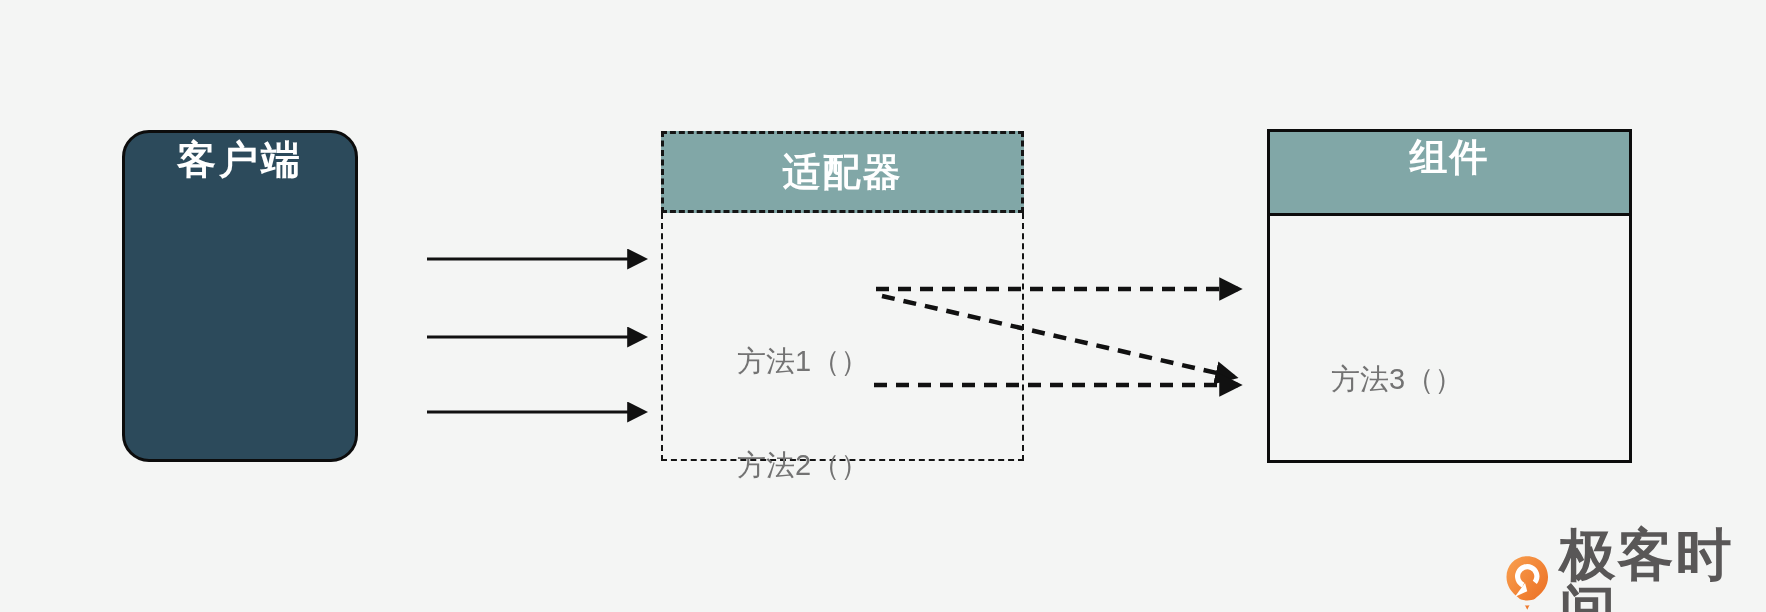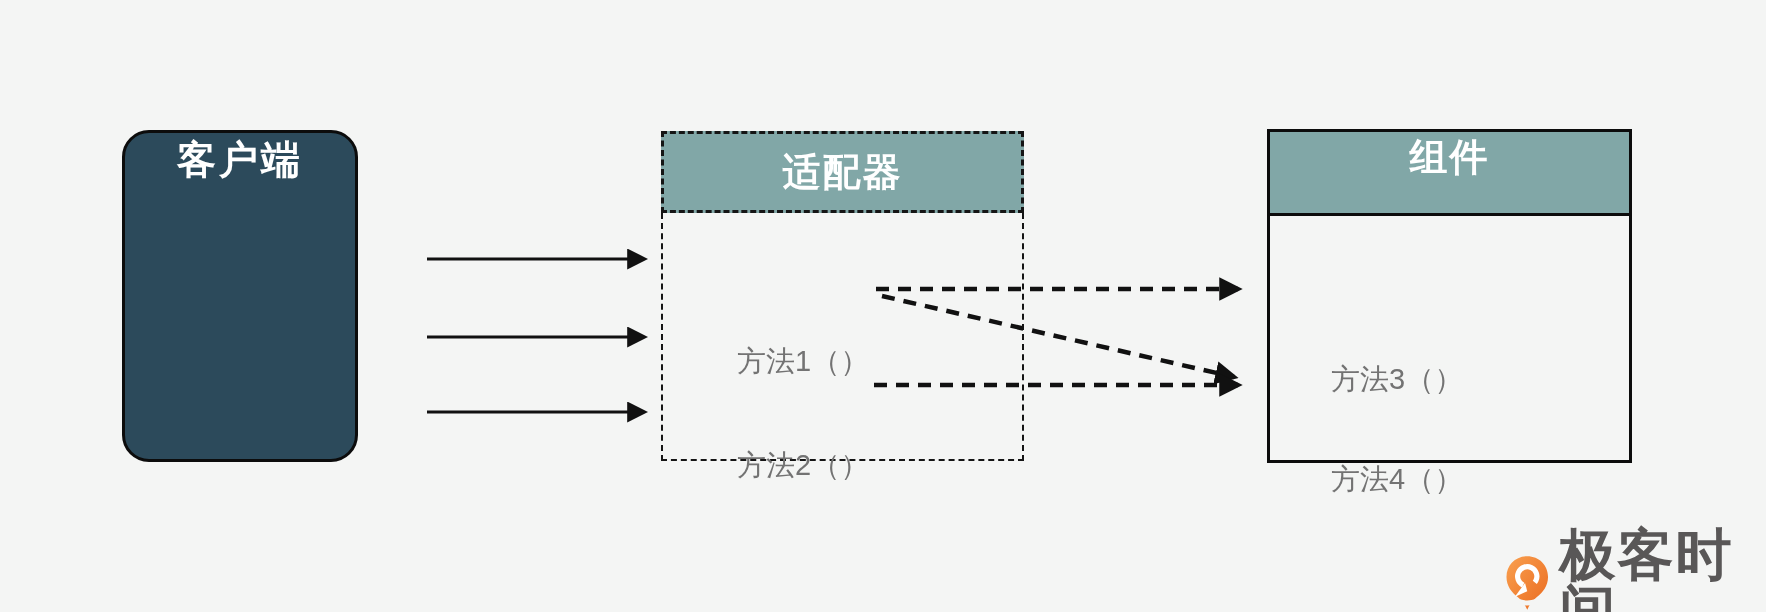--- a/index.html
+++ b/index.html
@@ -145,21 +145,20 @@
       <div class="method-label m-pos-2">方法2（）</div>
     </div>
   </div>
 
   <div class="component-box">
     <div class="component-header">
       <span class="section-title">组件</span>
     </div>
     <div class="component-body">
       <div class="method-label c-pos-1">方法3（）</div>
-      <div class="method-label c-pos-2">方法4（）</div>
     </div>
   </div>
 
   <svg class="arrow-layer" viewBox="0 0 1766 612" xmlns="http://www.w3.org/2000/svg">
     <defs>
       <marker id="ah-solid" viewBox="0 0 10 10" refX="8" refY="5" markerWidth="7" markerHeight="7" orient="auto">
         <path d="M0,0 L10,5 L0,10 z" fill="#111111"></path>
       </marker>
       <marker id="ah-dashed" viewBox="0 0 10 10" refX="8" refY="5" markerWidth="5.2" markerHeight="5.2" orient="auto">
         <path d="M0,0 L10,5 L0,10 z" fill="#111111"></path>

